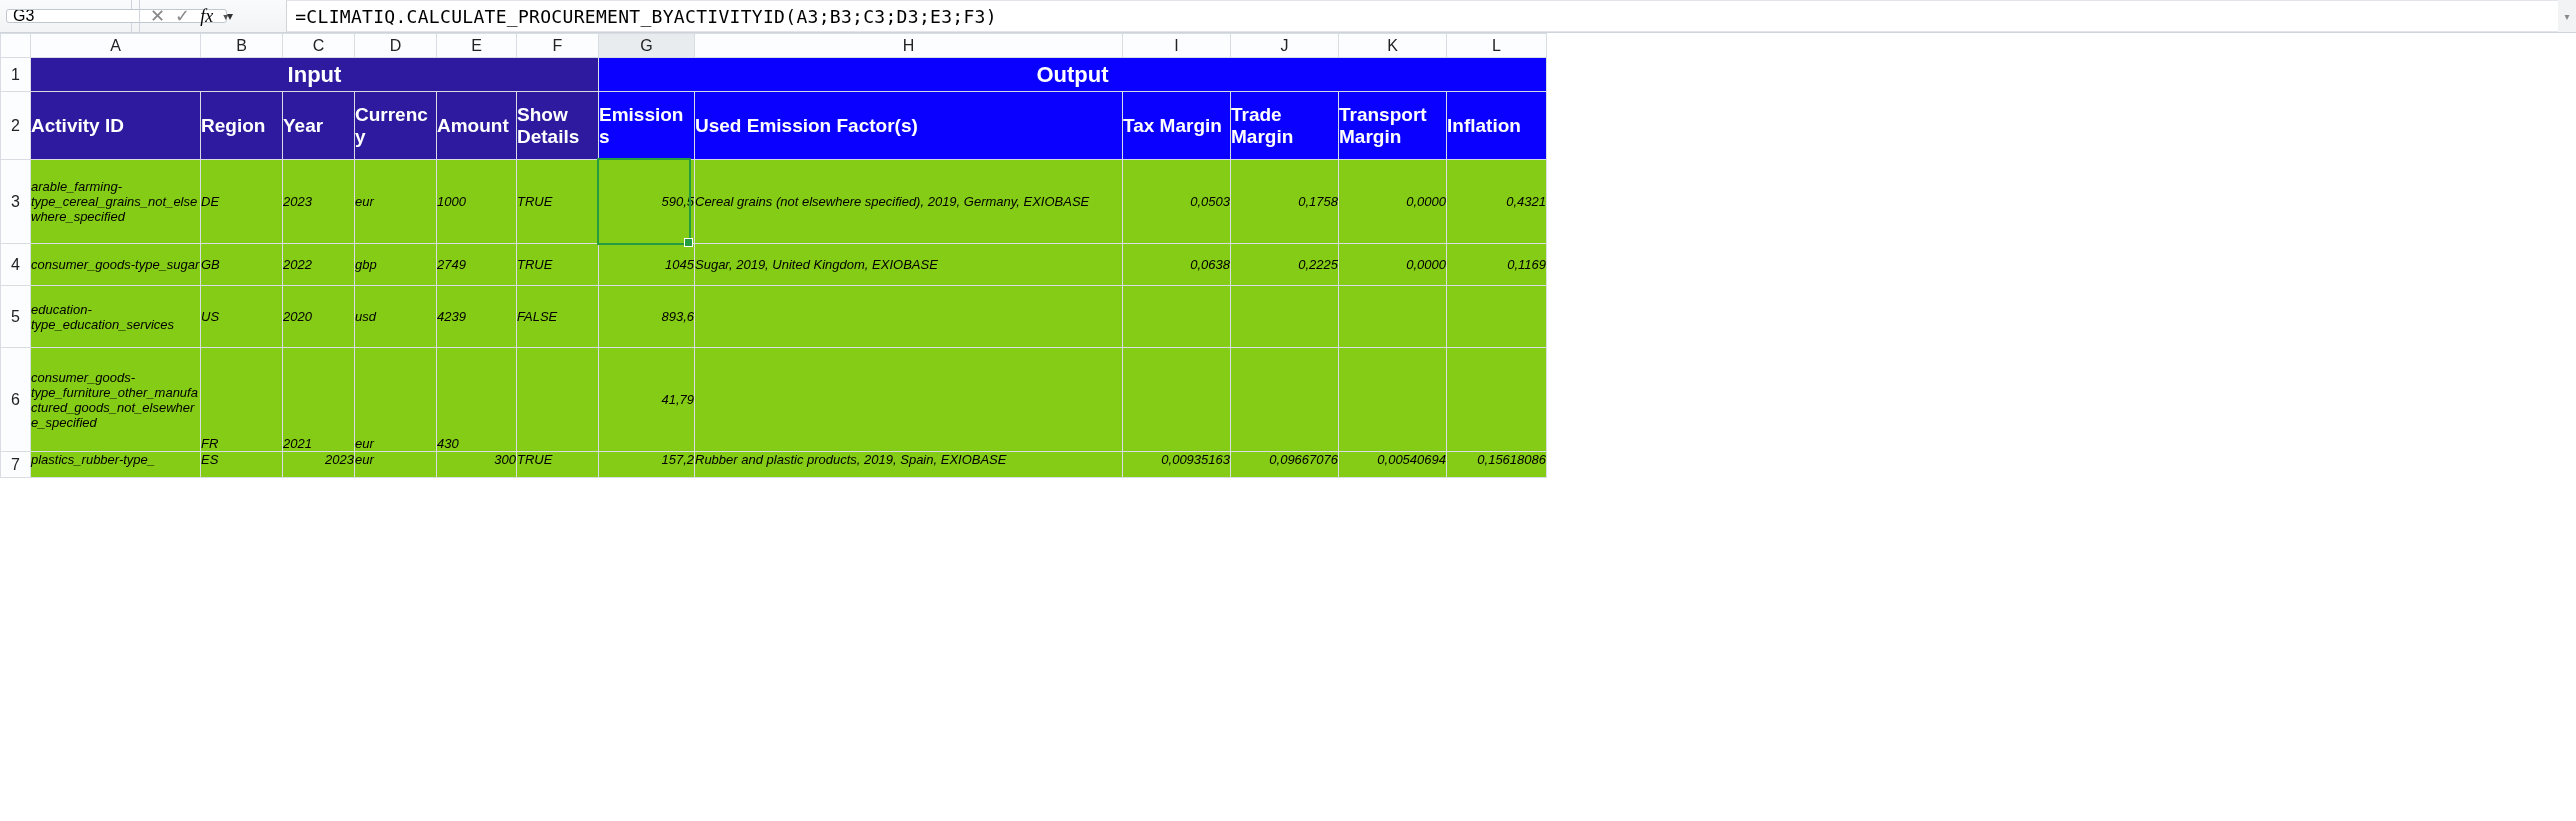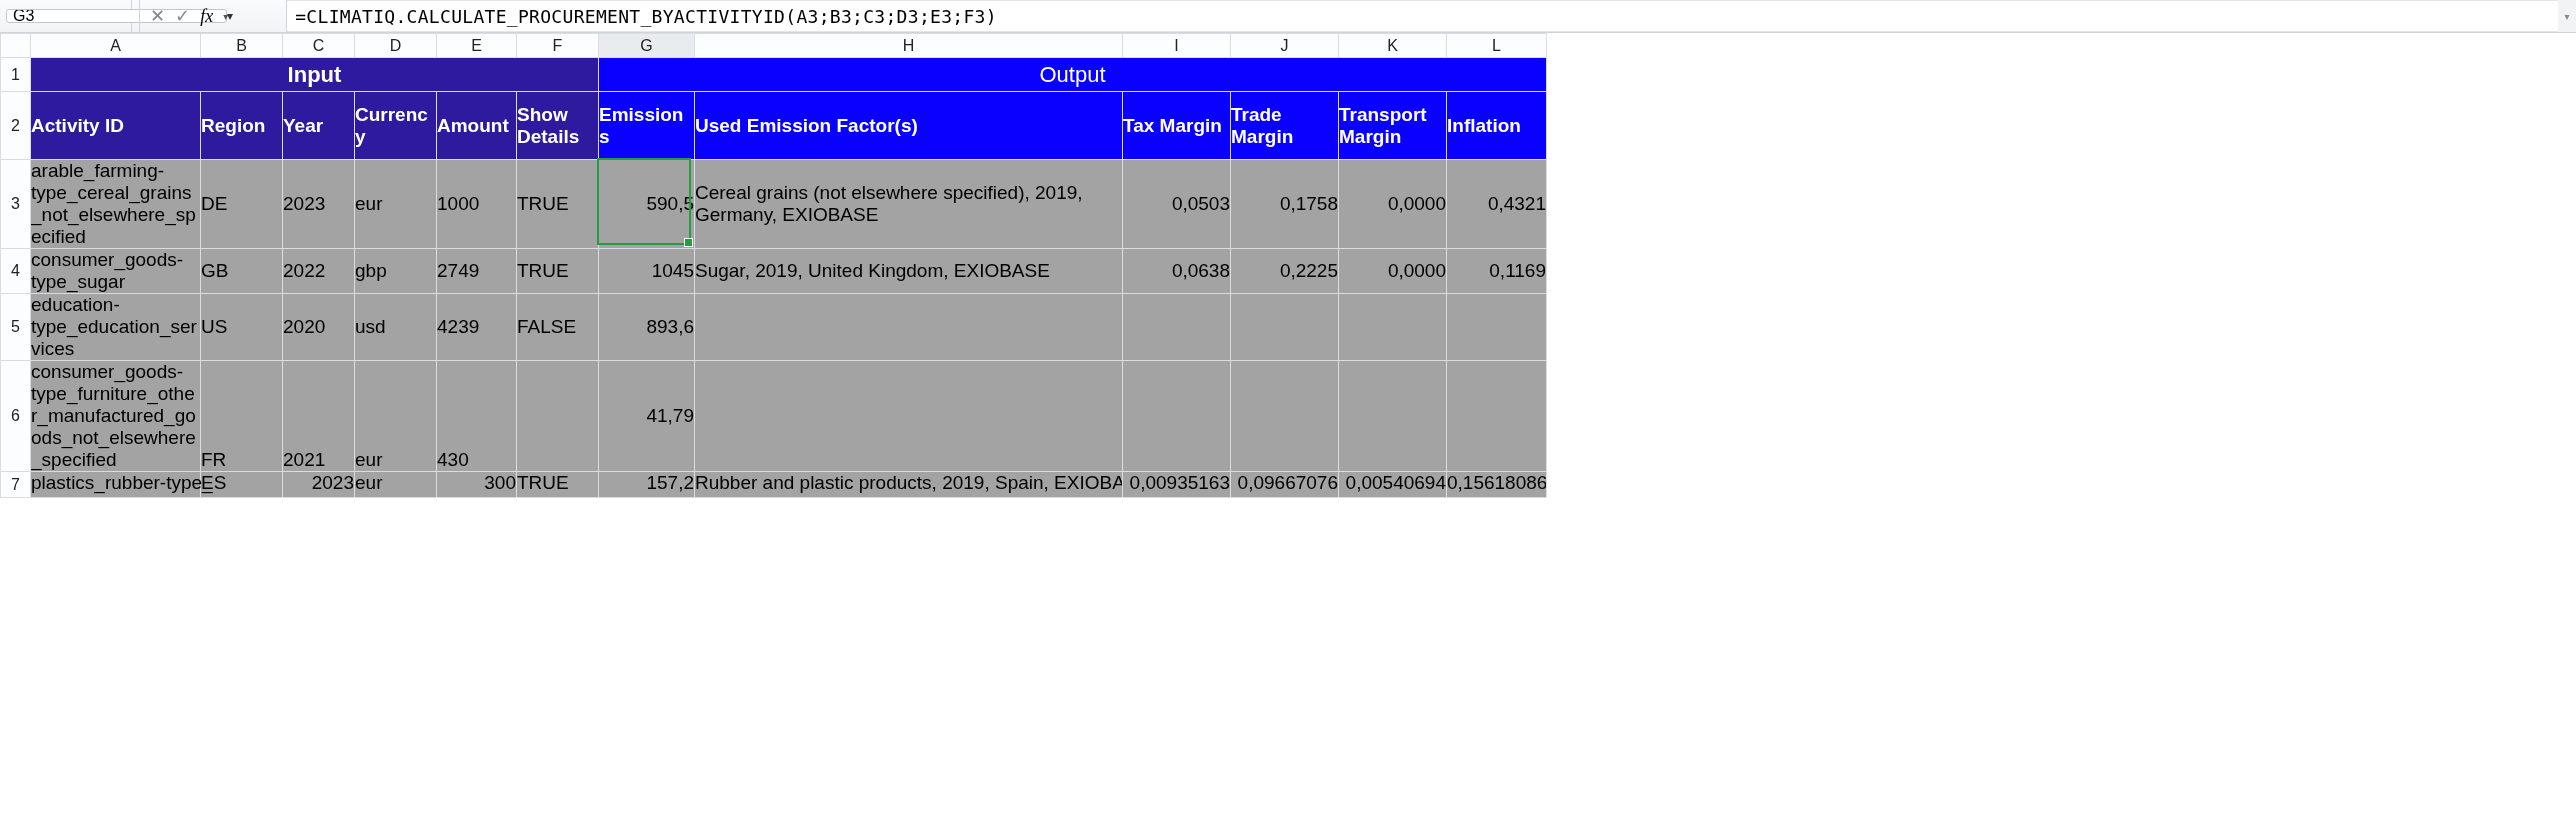--- a/index.html
+++ b/index.html
@@ -100,46 +100,47 @@
   th.corner { background: #fcfdfe; width: 30px; }
 
   
   td.section-input {
     background: #2e1a9e;
     color: #fff; font-weight: bold; font-size: 22px;
     text-align: center; height: 34px;
   }
   td.section-output {
     background: #0a00ff;
-    color: #fff; font-weight: normal; font-size: 22px;
+    color: #fff; font-weight: bold; font-size: 22px;
     text-align: center; height: 34px;
   }
   
   td.fhdr-input {
     background: #2e1a9e; color: #fff; font-weight: bold;
     font-size: 19px; padding: 4px 6px; text-align: left;
     vertical-align: middle; height: 68px;
     word-wrap: break-word;
   }
   td.fhdr-output {
     background: #0a00ff; color: #fff; font-weight: bold;
     font-size: 19px; padding: 4px 6px; text-align: left;
     vertical-align: middle; height: 68px;
     word-wrap: break-word;
   }
 
   
   td.cell {
-    font-size: 19px;
+    font-size: 13px;
     padding: 2px 4px;
     text-align: left;
     vertical-align: middle;
-    background: #a3a3a3;
+    background: #84cc16;
     word-wrap: break-word;
     white-space: normal;
+    font-style: italic;
   }
   td.cell.num { text-align: right; }
   td.cell.wrap { white-space: normal; word-break: break-word; }
 
   
   .active-outline {
     position: absolute;
     border: 2px solid #259c42;
     pointer-events: none;
     z-index: 5;

